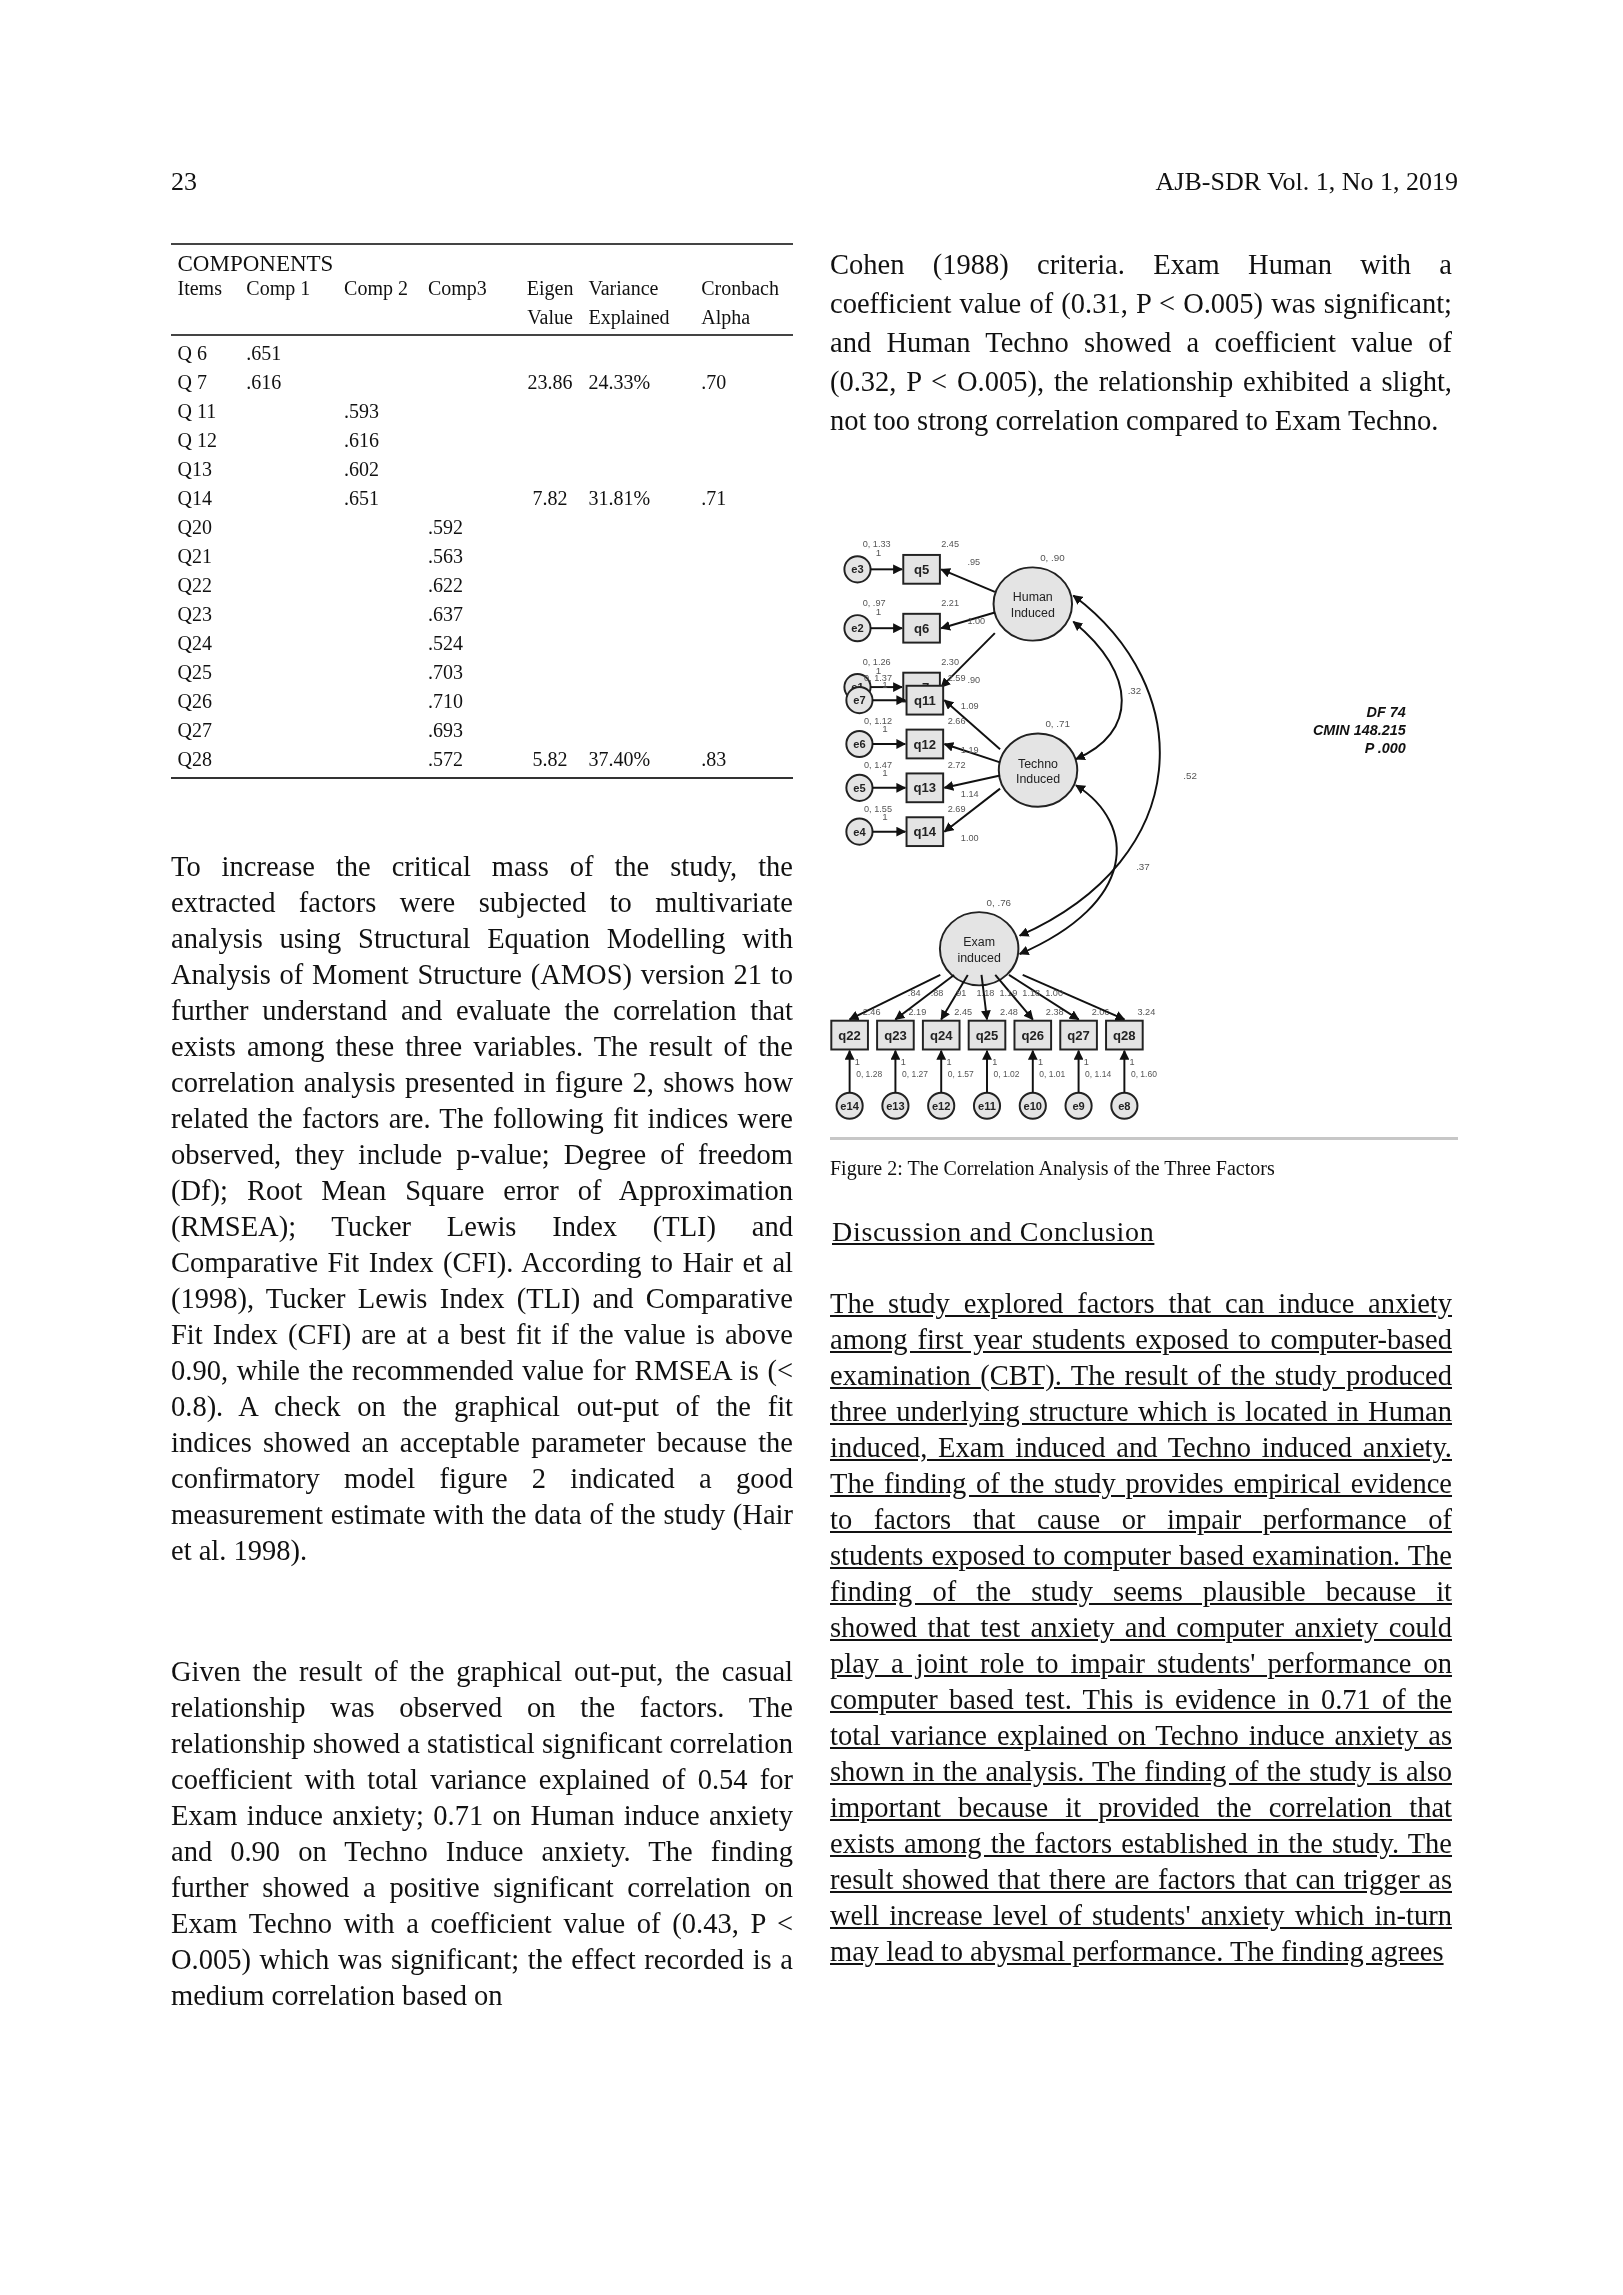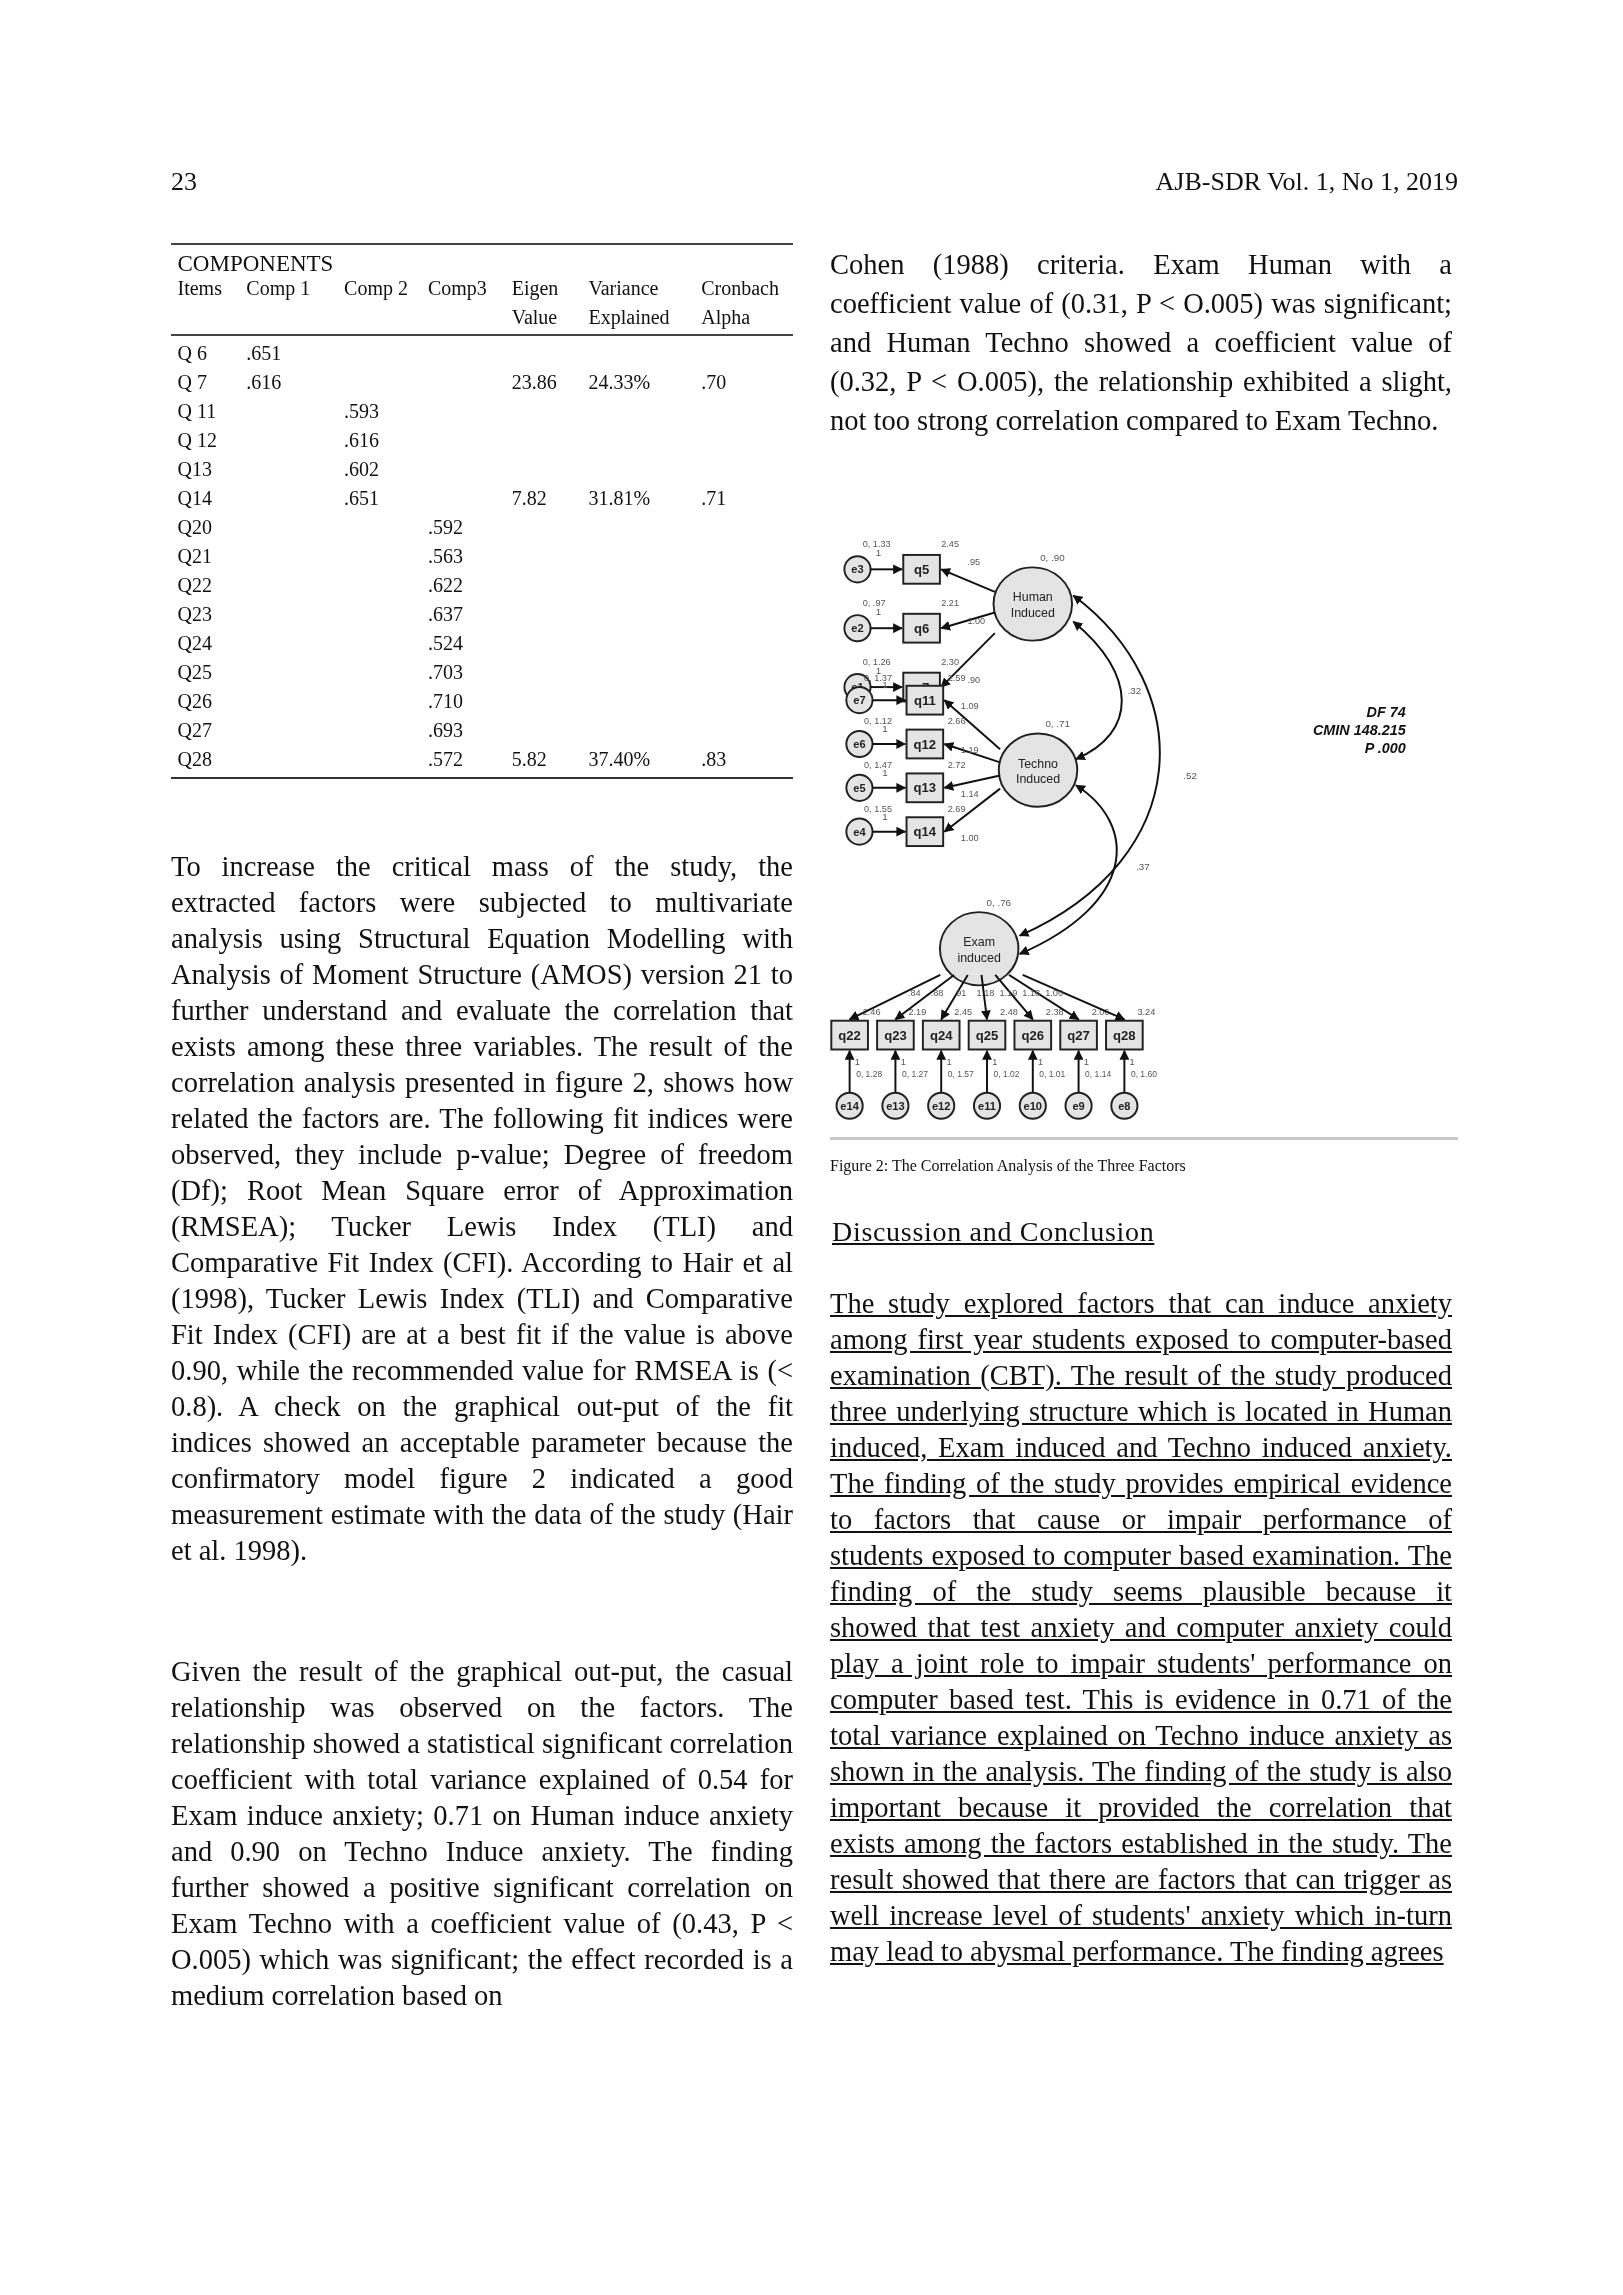--- a/index.html
+++ b/index.html
@@ -14,32 +14,32 @@
   .tbl { left:171px; top:243px; width:622px; font-size:20px; line-height:29px; }
   .tbl .rule-top { border-top:2px solid #444; margin-bottom:3.9px; }
   .tbl .rule-mid { border-top:2px solid #444; margin-top:2.6px; margin-bottom:2.6px; }
   .tbl .rule-bot { border-top:2.6px solid #333; margin-top:2.6px; }
   .trow { display:flex; height:29px; }
   .trow.h2 { height:25px; }
   .c0 { width:69px; padding-left:6.5px; }
   .c1 { width:98px; }
   .c2 { width:84px; }
   .c3 { width:84px; }
-  .c4 { width:77px; }
+  .c4 { width:77px;text-align:center; }
   .c5 { width:113px; }
   .c6 { width:92px; }
 
   .col { font-size:28.5px; line-height:36px; text-align:justify; width:622px; }
   .col p { margin:0; }
   .left-col { left:171px; }
   .right-col { left:830px; }
 
   .figure { left:830px; top:517px; width:628px; height:628px; }
   .fig-rule { left:830px; top:1137px; width:628px; height:3.3px; background:#c7c7c7; }
-  .caption { left:830px; top:1157px; font-size:16px; }
+  .caption { left:830px; top:1157px; font-size:20px; }
   .section-title { left:832px; top:1216px; font-size:28px; letter-spacing:0.7px;text-decoration:underline; }
 </style>
 </head>
 <body>
 
 <div class="abs hdr left">23</div>
 <div class="abs hdr right">AJB-SDR Vol. 1, No 1, 2019</div>
 
 <div class="abs tbl">
   <div class="rule-top"></div>

